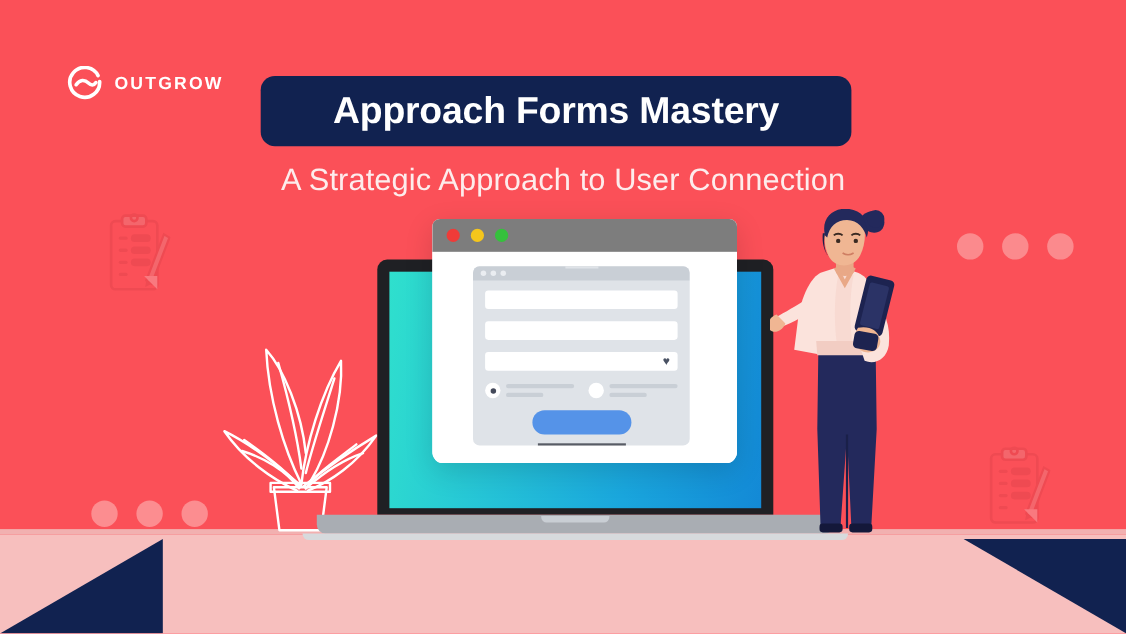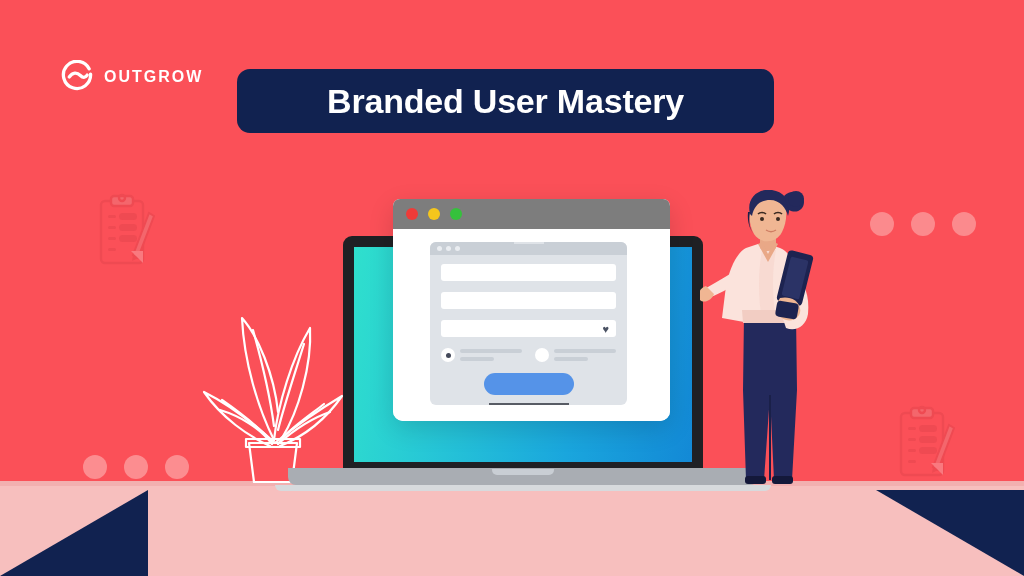--- a/index.html
+++ b/index.html
@@ -435,16 +435,17 @@
 
   <div class="logo">
     <svg class="logo-mark" viewBox="0 0 34 34">
       <path d="M30 9 A14 14 0 1 0 31.5 14.5" fill="none" stroke="#ffffff" stroke-width="3.4" stroke-linecap="round"></path>
       <path d="M9.5 17.5 C13 12.5 17.5 12.5 21 16 C23.5 18.5 26 18.5 28 15.5" fill="none" stroke="#ffffff" stroke-width="3.4" stroke-linecap="round"></path>
     </svg>
     <span class="logo-word">OUTGROW</span>
   </div>
 
   <div class="title-plate">
-    <span class="title-text">Branded User Mastery</span>
-  </div>
+    <span class="title-text">Approach Forms Mastery</span>
+  </div>
+  <div class="subtitle">A Strategic Approach to User Connection</div>
 
 </div>
 
 </body></html>

